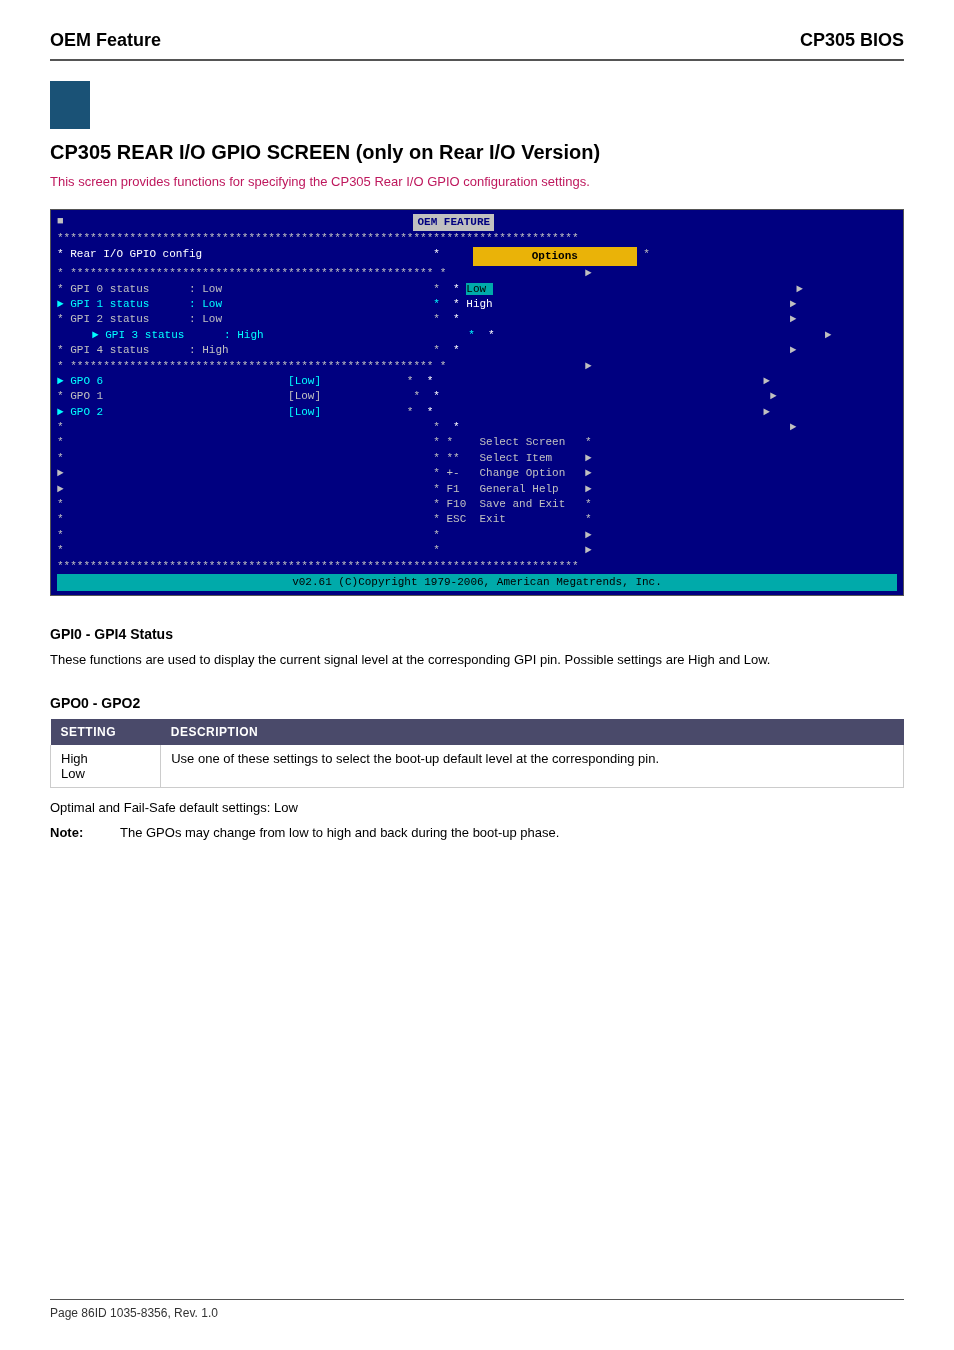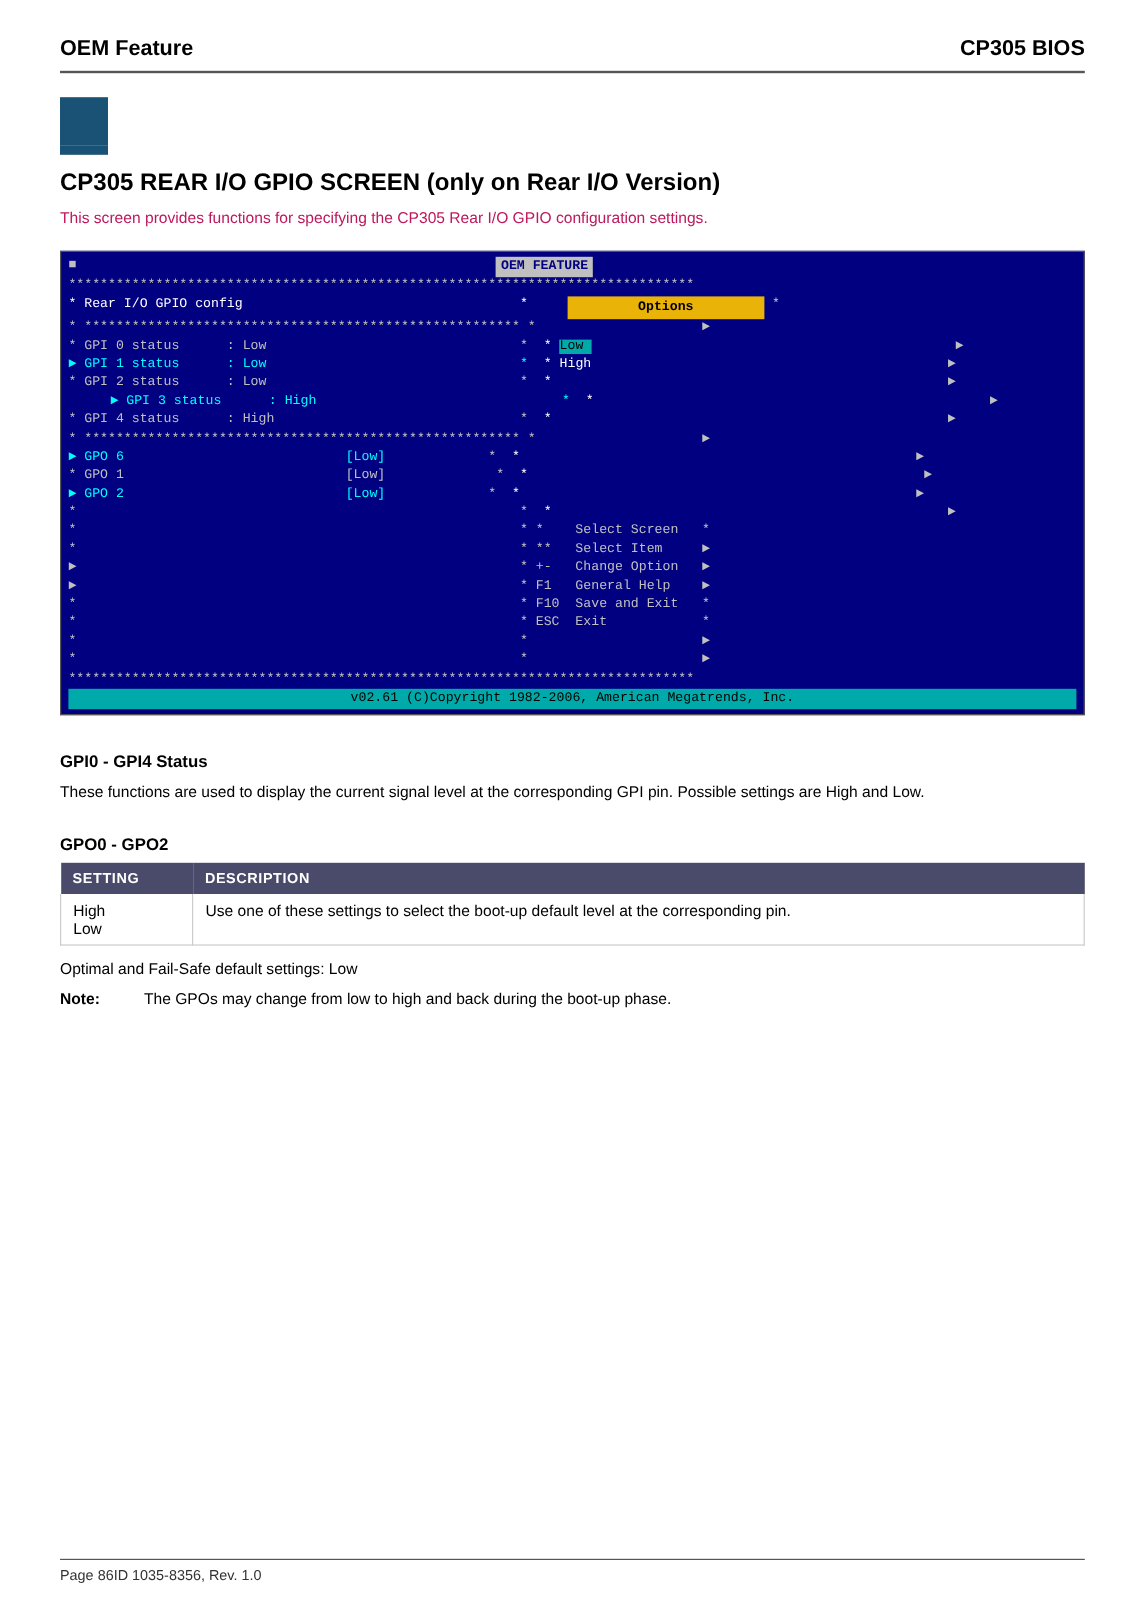--- a/index.html
+++ b/index.html
@@ -219,21 +219,21 @@
   <div class="bios-row"><span style="color:#c0c0c0;">*                                                        * **   Select Item     ►</span></div>
   <div class="bios-row"><span style="color:#c0c0c0;">►                                                        * +-   Change Option   ►</span></div>
   <div class="bios-row"><span style="color:#c0c0c0;">►                                                        * F1   General Help    ►</span></div>
   <div class="bios-row"><span style="color:#c0c0c0;">*                                                        * F10  Save and Exit   *</span></div>
   <div class="bios-row"><span style="color:#c0c0c0;">*                                                        * ESC  Exit            *</span></div>
   <div class="bios-row"><span style="color:#c0c0c0;">*                                                        *                      ►</span></div>
   <div class="bios-row"><span style="color:#c0c0c0;">*                                                        *                      ►</span></div>
   <div class="bios-row"><span style="color:#c0c0c0;">*******************************************************************************</span></div>
 
   <div class="bios-copyright">
-    <span>v02.61 (C)Copyright 1982-2006, American Megatrends, Inc.</span>
+    <span>v02.61 (C)Copyright 1979-2006, American Megatrends, Inc.</span>
   </div>
 </div>
 
 <div class="section-heading">GPI0 - GPI4 Status</div>
 <div class="section-text">These functions are used to display the current signal level at the corresponding GPI pin. Possible settings are High and Low.</div>
 
 <div class="section-heading">GPO0 - GPO2</div>
 
 <table class="settings-table">
   <thead>

